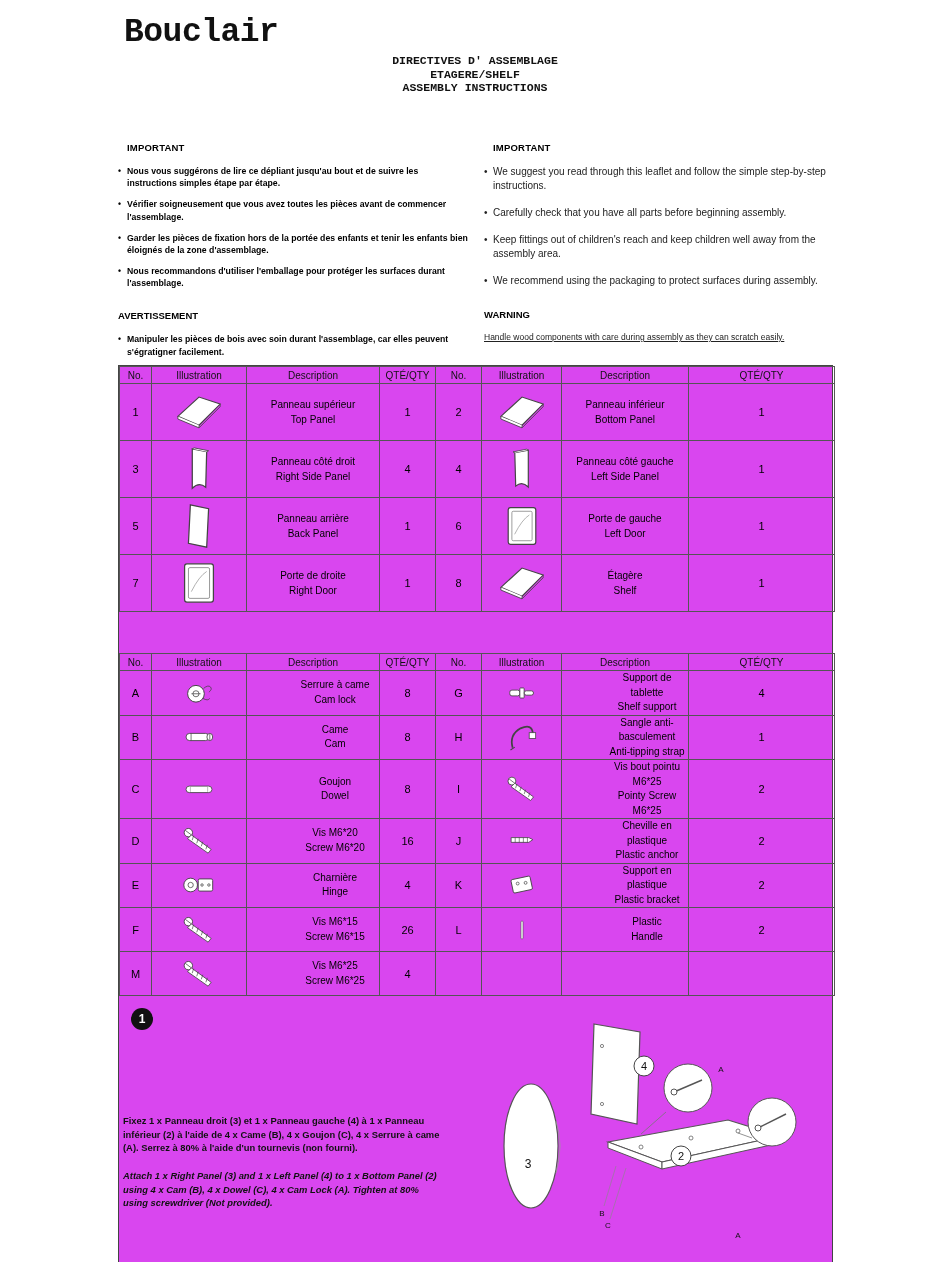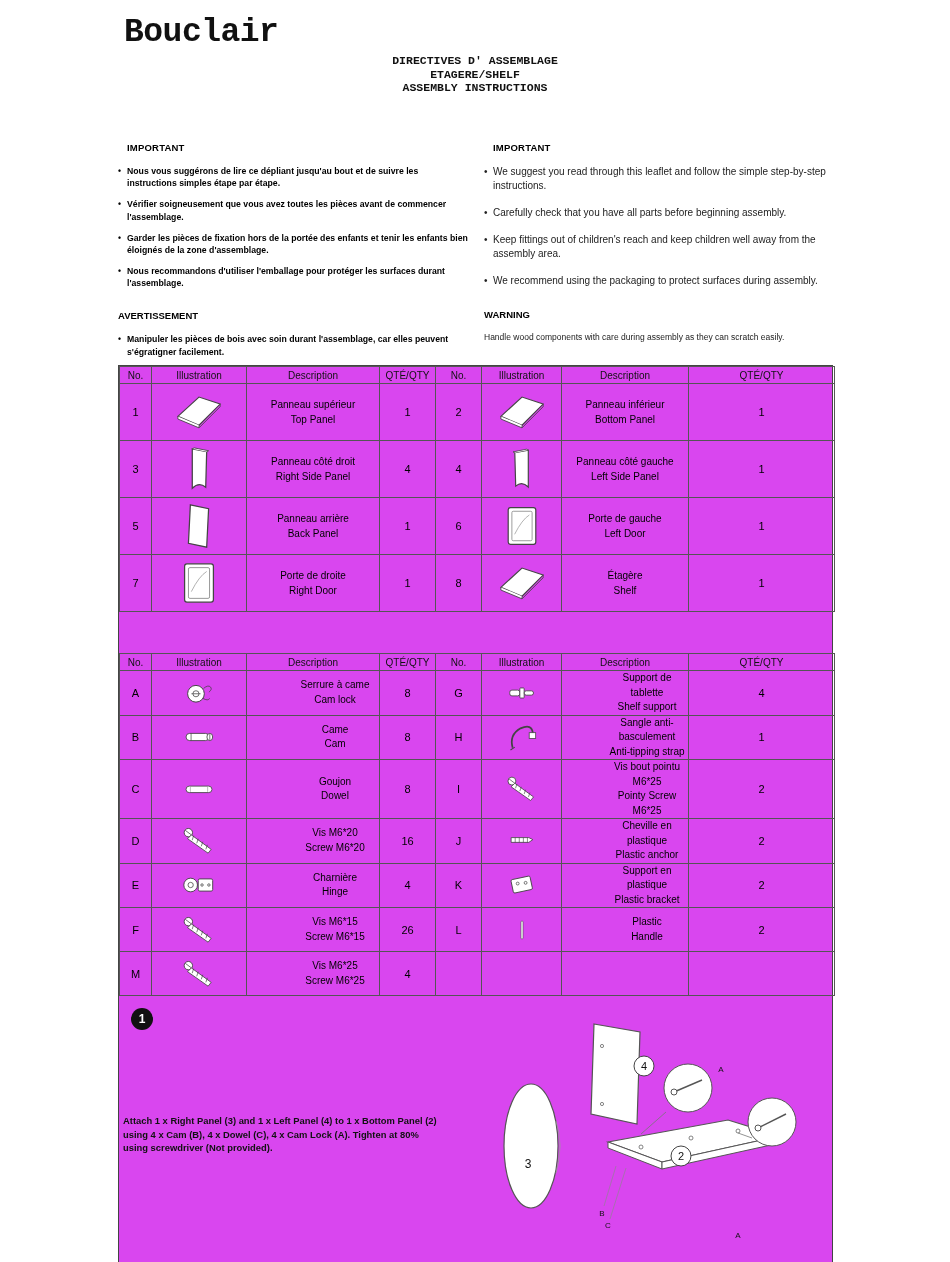--- a/index.html
+++ b/index.html
@@ -23,21 +23,21 @@
 
   .notes { position:absolute; left:118px; top:142px; width:715px; display:flex; }
   .col-fr { width:352px; margin-right:12px; }
   .col-en { flex:1; padding-left:2px; }
   .note-heading { font-size:9.5px; font-weight:700; letter-spacing:0.2px; margin-bottom:12px;padding-left:9px; }
   .bullet { position:relative; padding-left:9px; line-height:1.4; }
   .bullet::before { content:"•"; position:absolute; left:0; top:0; }
   .col-fr .bullet { font-size:8.7px; font-weight:700; margin-bottom:9px; }
   .col-en .bullet { font-size:10px; font-weight:400; color:#222; margin-bottom:13px; }
   .warn-heading { font-size:9.5px; font-weight:700; margin:21px 0 12px; }
-  .col-en .warn-text { font-size:8.5px; color:#222; line-height:1.4; }
+  .col-en .warn-text { font-size:8.5px; color:#222; line-height:1.4;text-decoration:underline; }
 
   .box {
     position:absolute; left:118px; top:365px; width:715px; height:1092px;
     border:1px solid #444; background:#d946ef;
   }
   table { border-collapse:collapse; width:100%; table-layout:fixed; }
   th, td { border:1px solid #555; text-align:center; vertical-align:middle; overflow:hidden; }
   th { font-size:10px; font-weight:400; height:17px; color:#111; }
   .parts  td { height:57px; }
   .hw     td { height:44px; }
@@ -449,20 +449,21 @@
               <div></div>
             </td>
           <td class="c-qty"></td>
         </tr>
       </tbody>
     </table>
 
     <div class="step">
       <div class="step-num">1</div>
       <div class="step-text">
+        <p class="step-par">Fixez 1 x Panneau droit (3) et 1 x Panneau gauche (4) à 1 x Panneau inférieur (2) à l'aide de 4 x Came (B), 4 x Goujon (C), 4 x Serrure à came (A). Serrez à 80% à l'aide d'un tournevis (non fourni).</p>
         <p class="step-par">Attach 1 x Right Panel (3) and 1 x Left Panel (4) to 1 x Bottom Panel (2) using 4 x Cam (B), 4 x Dowel (C), 4 x Cam Lock (A). Tighten at 80% using screwdriver (Not provided).</p>
       </div>
       <svg class="diagram" width="350" height="232" viewBox="0 0 350 232">
 
         <ellipse cx="55" cy="130" rx="27" ry="62" fill="#fff" stroke="#555" stroke-width="1.2"></ellipse>
         <path d="M80,105 q8,24 0,52" fill="none" stroke="#999" stroke-width="0.8"></path>
 
         <polygon points="118,8 164,16 161,108 115,98" fill="#fff" stroke="#555" stroke-width="1.2"></polygon>
         <circle cx="126" cy="30" r="1.6" fill="none" stroke="#666" stroke-width="0.8"></circle>
         <circle cx="126" cy="88" r="1.6" fill="none" stroke="#666" stroke-width="0.8"></circle>

